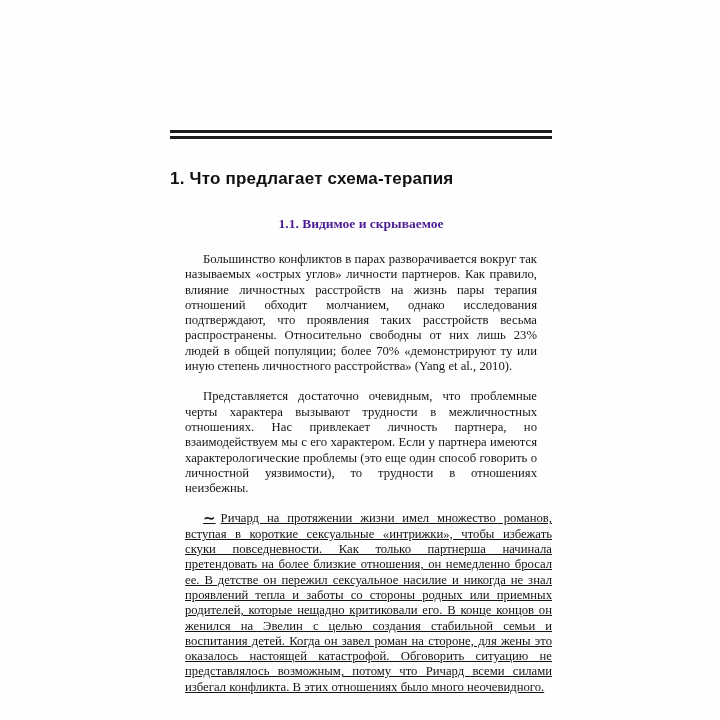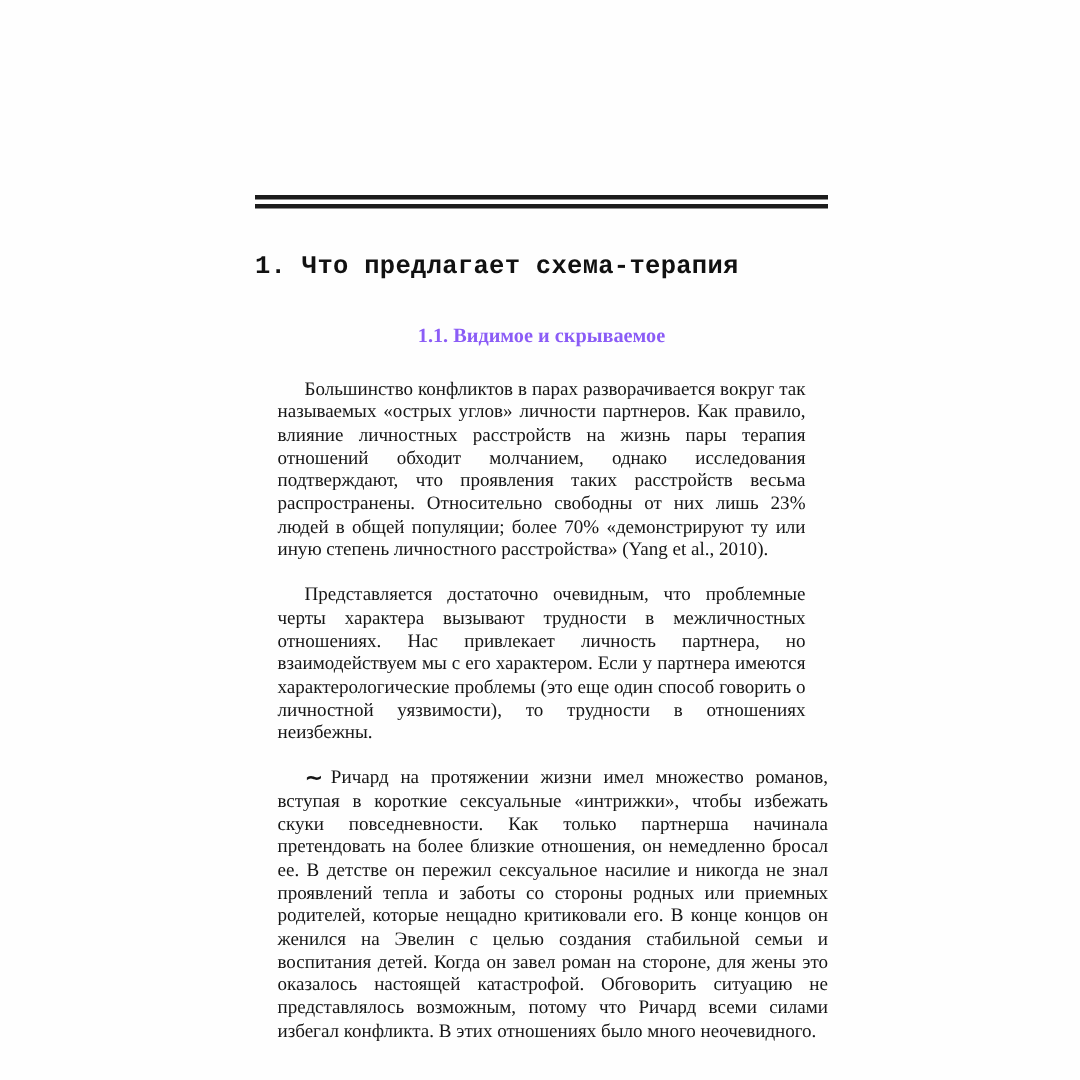--- a/index.html
+++ b/index.html
@@ -26,35 +26,35 @@
     top: 0;
     width: 382px;
   }
   .double-rule {
     margin-top: 130px;
     height: 3px;
     border-top: 3px solid #1c1c1c;
     border-bottom: 3px solid #1c1c1c;
   }
   h1.chapter-title {
-    font-family: Liberation Mono, monospace;
+    font-family: Liberation Sans, sans-serif;
     font-size: 17px;
     line-height: 20px;
     font-weight: bold;
     letter-spacing: 0.2px;
     margin: 30px 0 0 0;
     color: #111;
   }
   h2.section-title {
     font-family: "Liberation Serif", serif;
     font-size: 13.5px;
     font-weight: bold;
     text-align: center;
     margin: 27px 0 0 0;
-    color: #8b5cf6;
+    color: #4c1d95;
   }
   .body-text {
     font-size: 12.7px;
     line-height: 15.3px;
     text-align: justify;
   }
   p.para {
     margin: 15px;
     text-indent: 18px;
   }
@@ -62,20 +62,21 @@
     margin-top: 20px;
   }
   .case-block {
     margin-top: 14px;
     margin-left: 15px;
   }
   .case-block p.case-para {
     margin: 0;
     text-indent: 18px;
     text-align: justify;
+    text-decoration: underline;
   }
   .ornament {
     font-family: "DejaVu Sans", sans-serif;
     font-size: 15px;
     font-weight: bold;
     margin-right: 5px;
     vertical-align: -1px;
   }
 </style>
 </head>

